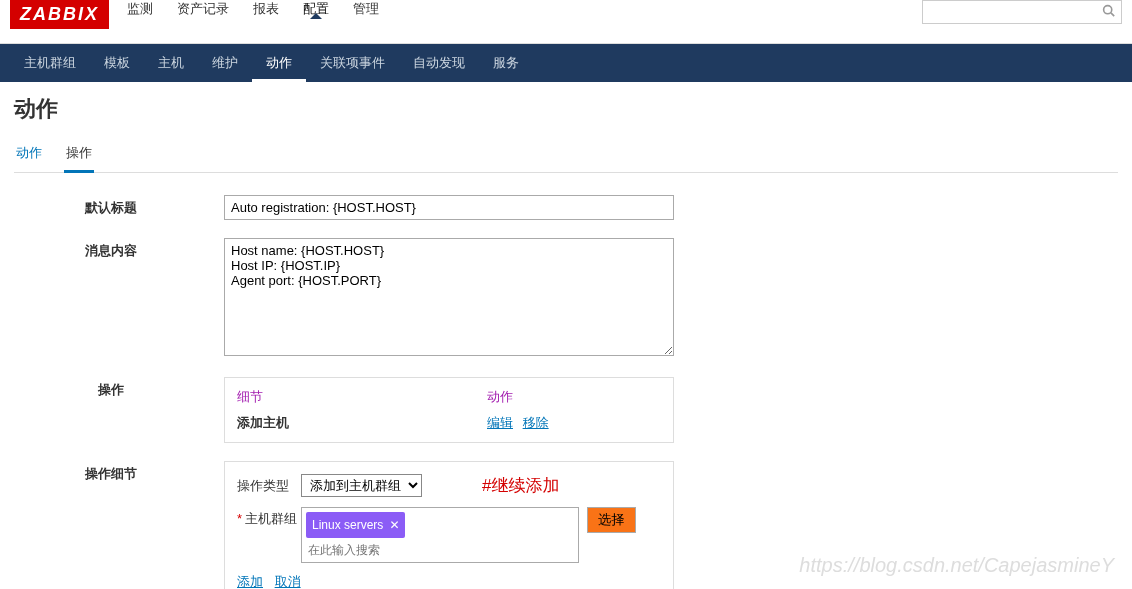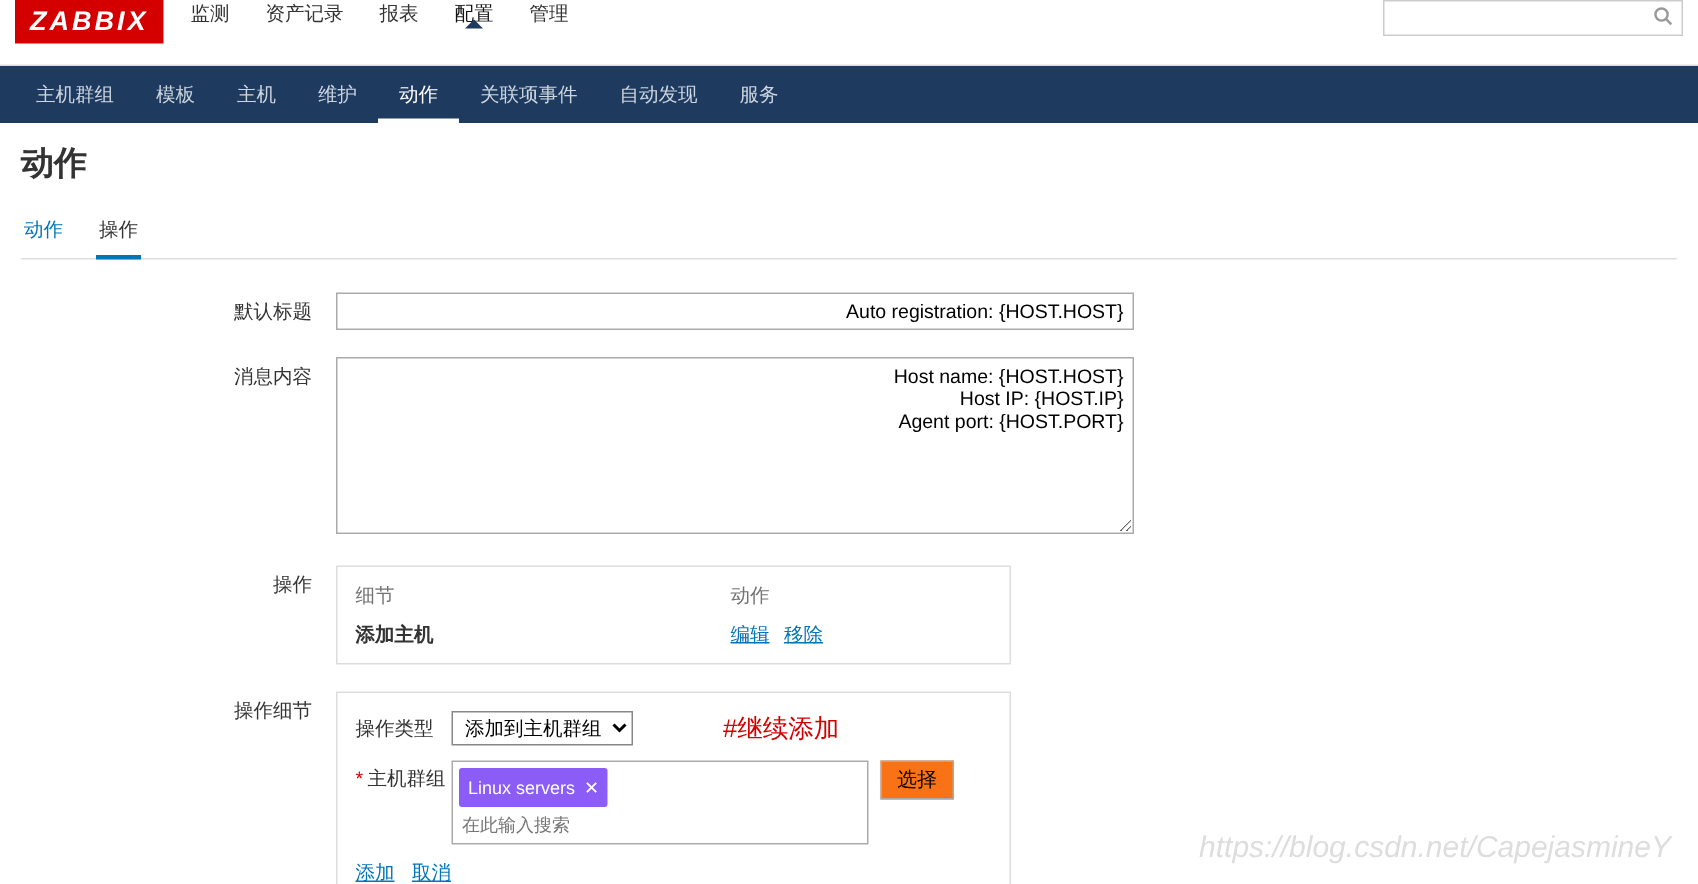--- a/index.html
+++ b/index.html
@@ -16,26 +16,26 @@
 .subnav { background: #1f3a5f; display: flex; padding: 0 10px; }
 .subnav-item { color: #ccd6e0; padding: 10px 14px; cursor: pointer; font-size: 13px; }
 .subnav-item.active { color: #fff; border-bottom: 3px solid #fff; padding-bottom: 7px; }
 .page { padding: 12px 14px; }
 .page-title { font-size: 22px; color: #333; margin-bottom: 12px; }
 .tabs { border-bottom: 1px solid #ddd; display: flex; gap: 20px; margin-bottom: 22px; }
 .tab { padding: 8px 2px; color: #0275b8; cursor: pointer; }
 .tab.active { color: #333; border-bottom: 3px solid #0275b8; margin-bottom: -1px; }
 .form { max-width: 900px; }
 .frow { display: flex; margin-bottom: 18px; align-items: flex-start; }
-.flabel { width: 210px; text-align: right; padding-right: 16px; padding-top: 4px; color: #333; }
+.flabel { width: 210px; text-align: center; padding-right: 16px; padding-top: 4px; color: #333; font-weight: bold; }
 .fcontent { flex: 1; }
-.text-input { width: 532px; border: 1px solid #aaa; padding: 4px 6px; font-size: 13px; font-family: inherit; text-align: right; }
+.text-input { width: 450px; border: 1px solid #aaa; padding: 4px 6px; font-size: 13px; font-family: inherit; }
 textarea.text-input { height: 118px; resize: both; }
 .optable { border: 1px solid #ddd; width: 450px; padding: 10px 12px; }
-.optable-head { display: flex; color: #737373; font-size: 13px; margin-bottom: 8px; }
+.optable-head { display: flex; color: #a21caf; font-size: 13px; margin-bottom: 8px; }
 .oph-detail { flex: 0 0 250px; }
 .oph-action { flex: 1; }
 .optable-row { display: flex; }
 .opr-detail { flex: 0 0 250px; font-weight: bold; }
 .opr-action { flex: 1; }
 .opr-action a { color: #0275b8; text-decoration: underline; margin-right: 6px; cursor: pointer; }
 .detail-box { border: 1px solid #ddd; width: 450px; padding: 12px; }
 .drow { display: flex; align-items: flex-start; margin-bottom: 10px; }
 .dlabel { width: 64px; text-align: left; padding-top: 3px; }
 .required-star { color: #d40000; margin-right: 3px; }

